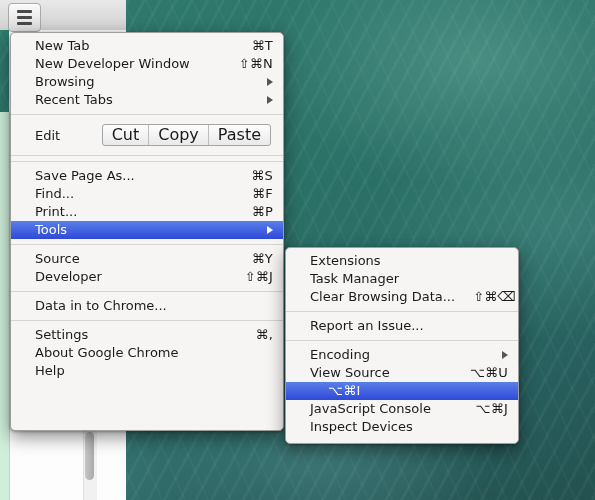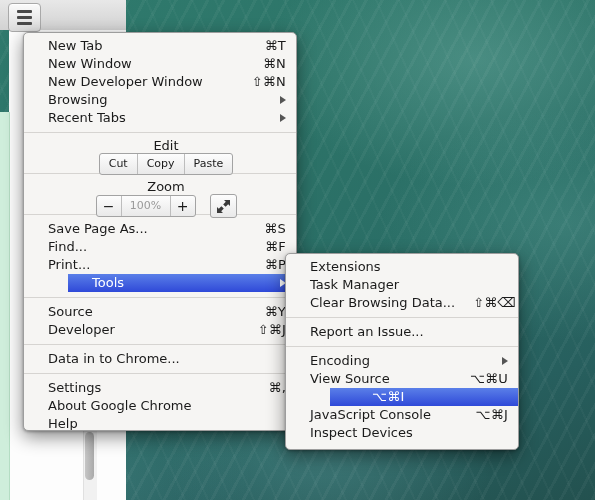--- a/index.html
+++ b/index.html
@@ -108,26 +108,26 @@
     border-radius: 5px;
     box-shadow: 0 6px 18px rgba(0,0,0,0.45), 0 1px 3px rgba(0,0,0,0.3);
     padding: 4px 0;
     box-sizing: border-box;
     font-size: 13px;
     color: #1a1a1a;
     overflow: hidden;
   }
 
   #main-menu {
-    left: 23px; top: 32px;
+    left: 10px; top: 32px;
     width: 274px; height: 399px;
   }
 
   #tools-submenu {
-    left: 285px; top: 253px;
+    left: 285px; top: 247px;
     width: 234px; height: 197px;
   }
 
   .menu-row {
     position: relative;
     height: 18px;
     line-height: 18px;
     padding: 0 10px 0 24px;
     display: flex;
     align-items: center;
@@ -137,21 +137,20 @@
   .menu-row .label { flex: 1 1 auto; }
   .menu-row .accel {
     flex: 0 0 auto;
     color: #1a1a1a;
     padding-left: 18px;
     letter-spacing: 0.2px;
   }
   .menu-row.highlighted {
     background: linear-gradient(#5a7fe8, #2f49d8);
     color: #ffffff;
-    margin-left: 44px;
   }
   .menu-row.highlighted .accel { color: #ffffff; }
 
   .submenu-arrow {
     flex: 0 0 auto;
     width: 0; height: 0;
     border-left: 6px solid #555;
     border-top: 4px solid transparent;
     border-bottom: 4px solid transparent;
     margin-left: 8px;
@@ -166,38 +165,37 @@
 
   
   .control-row {
     position: relative;
     height: 30px;
     padding: 0 12px 0 24px;
     display: flex;
     align-items: center;
     white-space: nowrap;
     cursor: default;
-    flex-direction: column;
   }
   .control-row .label { flex: 1 1 auto; font-size: 13px; }
   .control-row .controls {
     flex: 0 0 auto;
     display: flex;
     align-items: center;
   }
 
   .seg-group {
     display: flex;
     border: 1px solid #a3a3a3;
     border-radius: 3px;
     overflow: hidden;
     background: linear-gradient(#fdfdfd, #e9e9e9);
   }
   .seg-btn {
-    font-size: 11px;
+    font-size: 16px;
     padding: 2px 9px;
     color: #1a1a1a;
     border-left: 1px solid #bdbdbd;
     line-height: 16px;
     cursor: default;
   }
   .seg-btn:first-child { border-left: none; }
 
   .zoom-group {
     display: flex;
@@ -255,24 +253,20 @@
     <span class="bar"></span>
     <span class="bar"></span>
     <span class="bar"></span>
   </div>
 
   <div id="main-menu" class="menu-panel">
 
     <div class="menu-row">
       <span class="label">New Tab</span>
       <span class="accel">⌘T</span>
-    </div>
-    <div class="menu-row">
-      <span class="label">New Window</span>
-      <span class="accel">⌘N</span>
     </div>
     <div class="menu-row">
       <span class="label">New Developer Window</span>
       <span class="accel">⇧⌘N</span>
     </div>
     <div class="menu-row">
       <span class="label">Browsing</span>
       <span class="submenu-arrow"></span>
     </div>
     <div class="menu-row">
@@ -288,36 +282,20 @@
         <span class="seg-group">
           <span class="seg-btn">Cut</span>
           <span class="seg-btn">Copy</span>
           <span class="seg-btn">Paste</span>
         </span>
       </span>
     </div>
 
     <div class="separator"></div>
 
-    <div class="control-row">
-      <span class="label">Zoom</span>
-      <span class="controls">
-        <span class="zoom-group">
-          <span class="zoom-btn">−</span>
-          <span class="zoom-value">100%</span>
-          <span class="zoom-btn">+</span>
-        </span>
-        <span class="fullscreen-btn">
-          <svg width="15" height="15" viewBox="0 0 15 15">
-            <polygon points="14,1 14,7 12.2,5.2 9.6,7.8 7.2,5.4 9.8,2.8 8,1" fill="#3a3a3a"></polygon>
-            <polygon points="1,14 1,8 2.8,9.8 5.4,7.2 7.8,9.6 5.2,12.2 7,14" fill="#3a3a3a"></polygon>
-          </svg>
-        </span>
-      </span>
-    </div>
 
     <div class="separator"></div>
 
     <div class="menu-row">
       <span class="label">Save Page As...</span>
       <span class="accel">⌘S</span>
     </div>
     <div class="menu-row">
       <span class="label">Find...</span>
       <span class="accel">⌘F</span>

